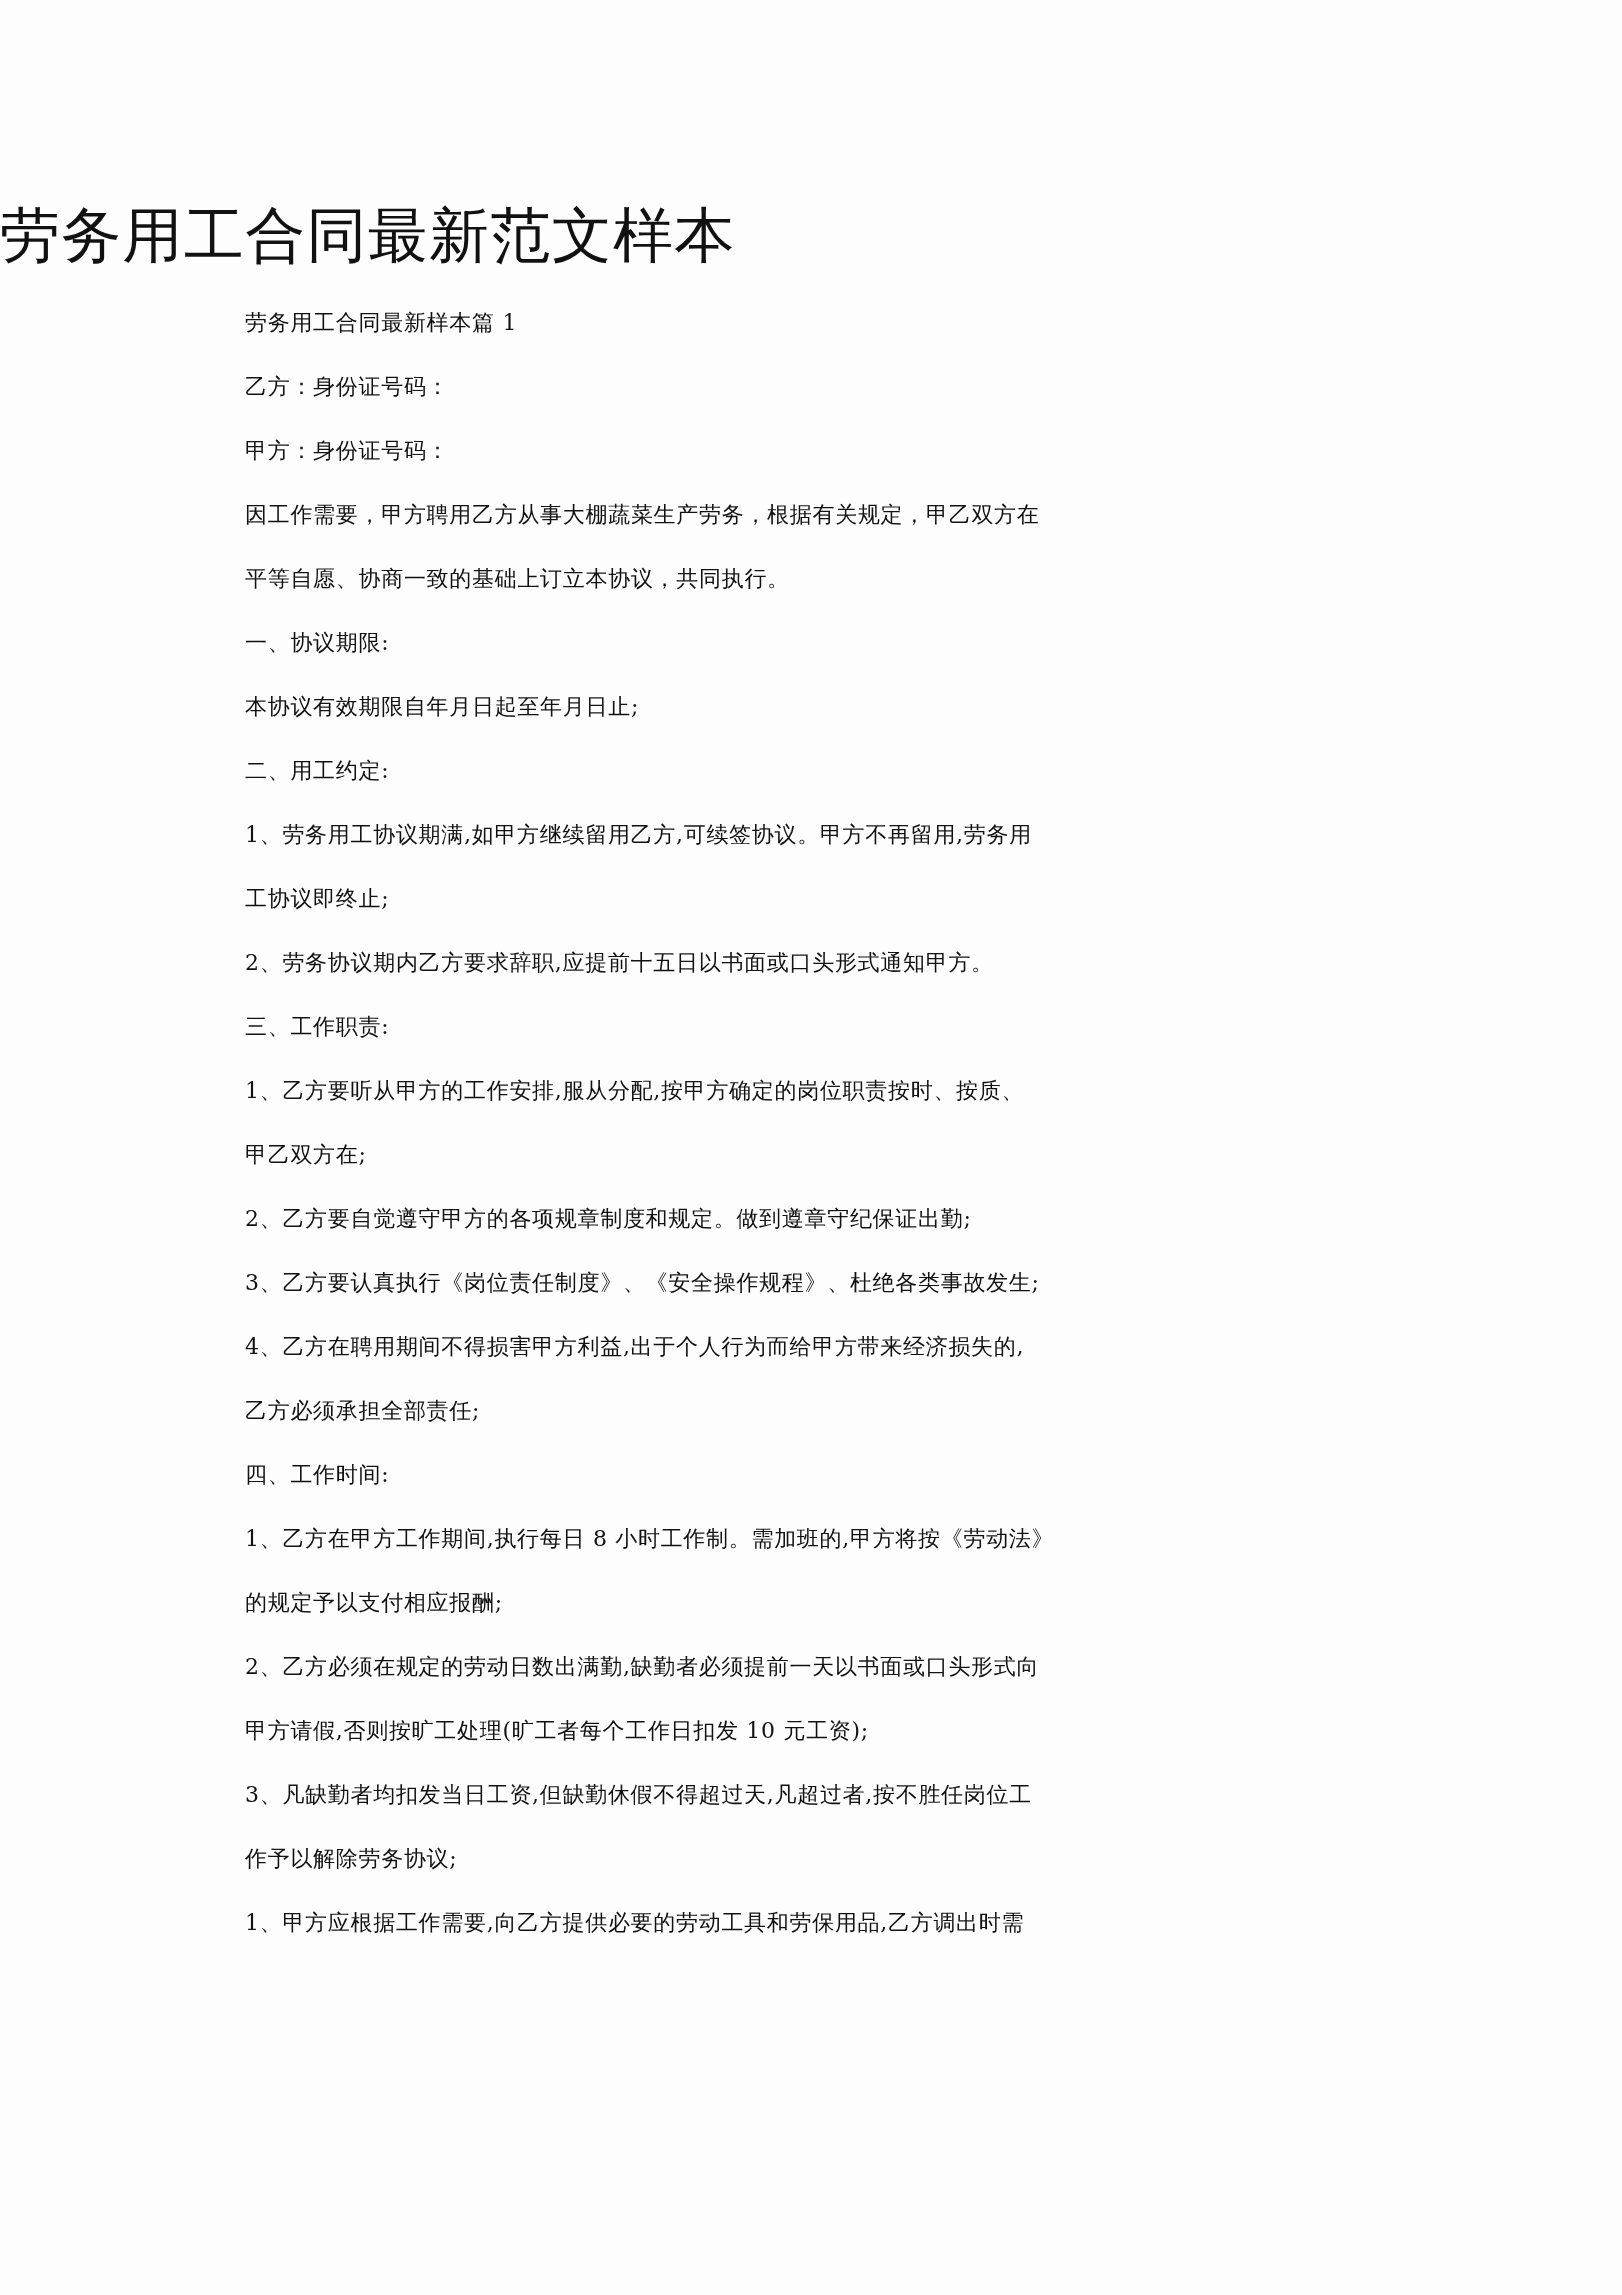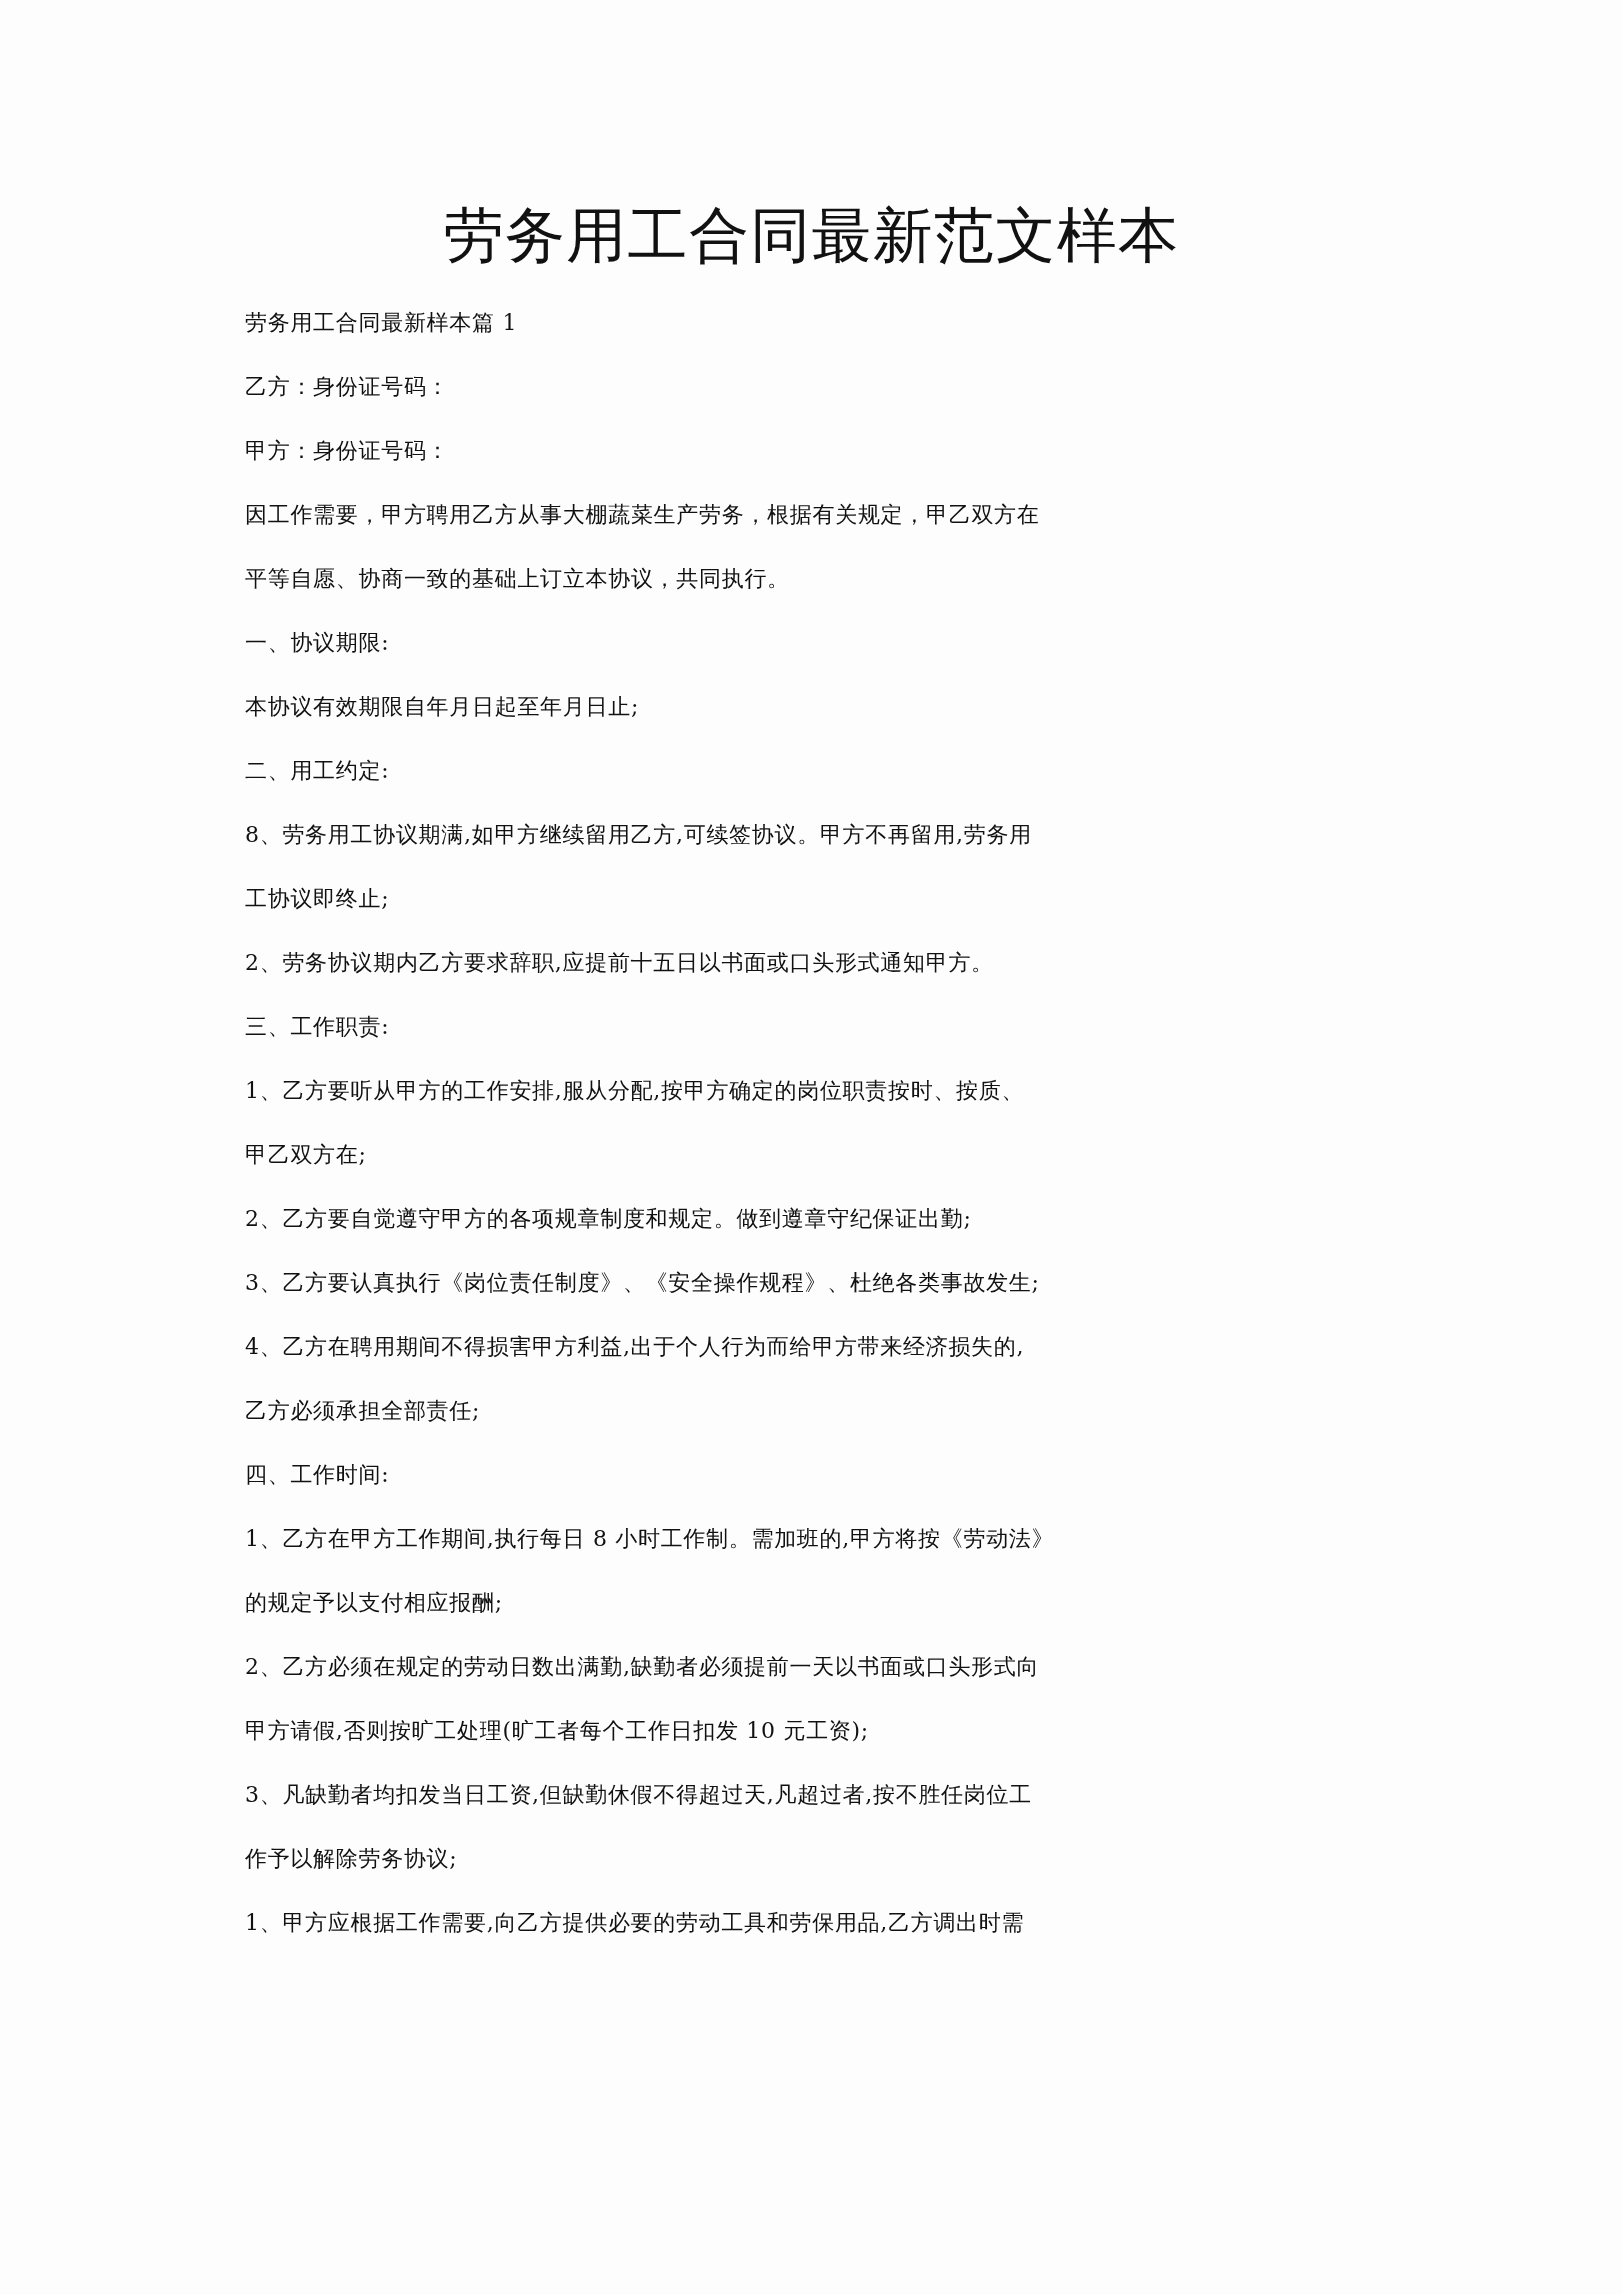--- a/index.html
+++ b/index.html
@@ -21,21 +21,21 @@
       top: 0;
       width: 1623px;
       height: 2295px;
       background: #fdfdfd;
     }
     .title {
       position: absolute;
       left: 0;
       width: 1623px;
       top: 196px;
-      text-align: center;
+      text-align: left;
       font-size: 60px;
       line-height: 79px;
       letter-spacing: 1.3px;
       font-weight: normal;
       margin: 0;
     }
     .body {
       position: absolute;
       left: 245px;
       top: 291px;
@@ -58,21 +58,21 @@
 
   <div class="body">
     <span class="line">劳务用工合同最新样本篇 1</span>
     <span class="line">乙方：身份证号码：</span>
     <span class="line">甲方：身份证号码：</span>
     <span class="line">因工作需要，甲方聘用乙方从事大棚蔬菜生产劳务，根据有关规定，甲乙双方在</span>
     <span class="line">平等自愿、协商一致的基础上订立本协议，共同执行。</span>
     <span class="line">一、协议期限:</span>
     <span class="line">本协议有效期限自年月日起至年月日止;</span>
     <span class="line">二、用工约定:</span>
-    <span class="line">8、劳务用工协议期满,如甲方继续留用乙方,可续签协议。甲方不再留用,劳务用</span>
+    <span class="line">1、劳务用工协议期满,如甲方继续留用乙方,可续签协议。甲方不再留用,劳务用</span>
     <span class="line">工协议即终止;</span>
     <span class="line">2、劳务协议期内乙方要求辞职,应提前十五日以书面或口头形式通知甲方。</span>
     <span class="line">三、工作职责:</span>
     <span class="line">1、乙方要听从甲方的工作安排,服从分配,按甲方确定的岗位职责按时、按质、</span>
     <span class="line">甲乙双方在;</span>
     <span class="line">2、乙方要自觉遵守甲方的各项规章制度和规定。做到遵章守纪保证出勤;</span>
     <span class="line">3、乙方要认真执行《岗位责任制度》、《安全操作规程》、杜绝各类事故发生;</span>
     <span class="line">4、乙方在聘用期间不得损害甲方利益,出于个人行为而给甲方带来经济损失的,</span>
     <span class="line">乙方必须承担全部责任;</span>
     <span class="line">四、工作时间:</span>

